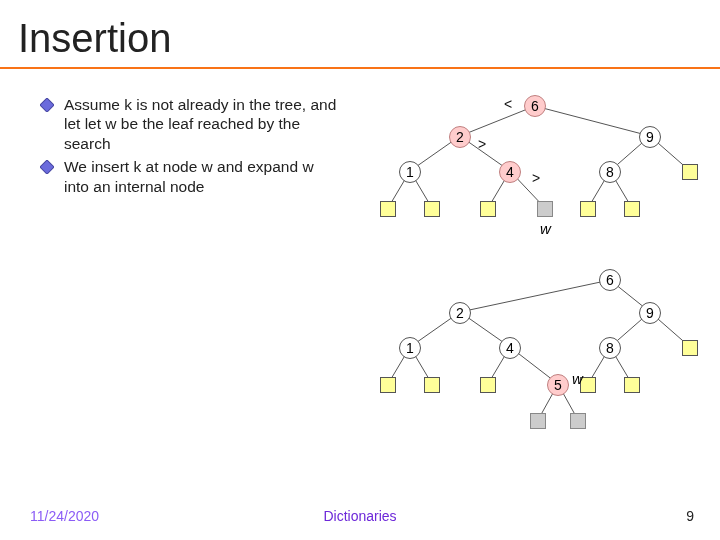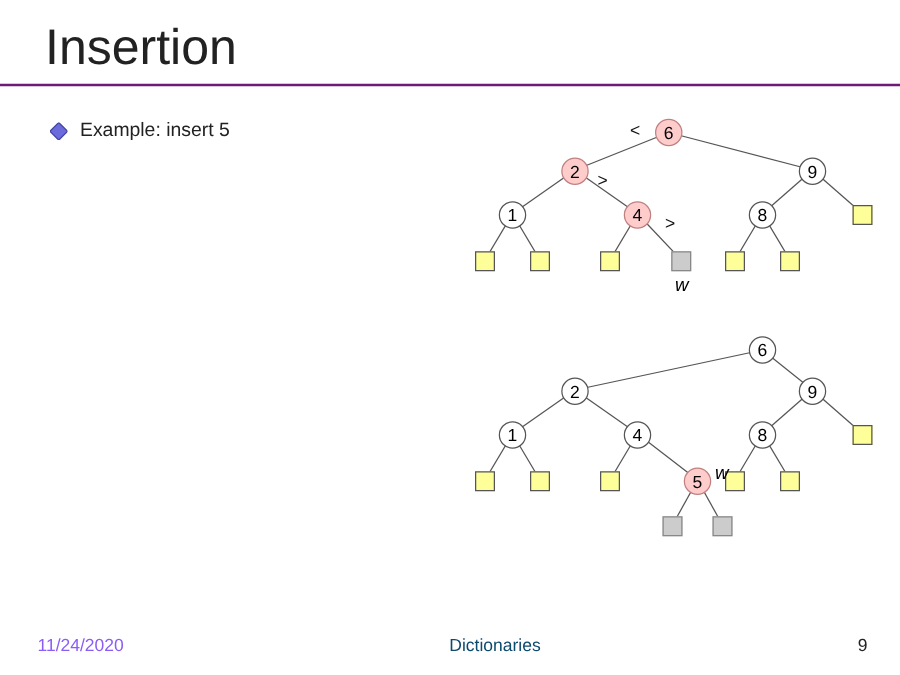--- a/index.html
+++ b/index.html
@@ -10,22 +10,22 @@
     font-family: "Comic Sans MS", cursive, sans-serif;
     background: #fff;
     position: relative;
     overflow: hidden;
   }
   .title-bar {
     position: absolute;
     top: 16px;
     left: 0;
     right: 0;
-    padding: 0 26px 6px 36px;
-    border-bottom: 2px solid #701a75;
+    padding: 0 26px 6px 18px;
+    border-bottom: 2px solid #f97316;
   }
   .title {
     font-size: 40px;
     color: #222;
     font-weight: normal;
   }
   .bullets {
     position: absolute;
     top: 95px;
     left: 40px;
@@ -51,22 +51,21 @@
     left: 30px;
     font-size: 14px;
     color: #8b5cf6;
   }
   .footer-center {
     position: absolute;
     bottom: 16px;
     left: 50%;
     transform: translateX(-50%);
     font-size: 14px;
-    color: #0c4a6e;
-    margin-left: 36px;
+    color: #6d28d9;
   }
   .footer-num {
     position: absolute;
     bottom: 16px;
     right: 26px;
     font-size: 14px;
     color: #222;
   }
   .tree {
     position: absolute;
@@ -115,21 +114,29 @@
   <div class="title">Insertion</div>
 </div>
 
 <div class="bullets">
   <div class="bullet">
     <span class="bicon">
         <svg width="14" height="14">
           <rect x="7" y="0" width="10" height="10" transform="rotate(45 7 0)" fill="#6b6bdc" stroke="#4545a0"></rect>
         </svg>
       </span>
-    <span>Example: insert 5</span>
+    <span>Assume k is not already in the tree, and let let w be the leaf reached by the search</span>
+  </div>
+  <div class="bullet">
+    <span class="bicon">
+        <svg width="14" height="14">
+          <rect x="7" y="0" width="10" height="10" transform="rotate(45 7 0)" fill="#6b6bdc" stroke="#4545a0"></rect>
+        </svg>
+      </span>
+    <span>We insert k at node w and expand w into an internal node</span>
   </div>
 </div>
 
 <div class="tree" id="t1" style="top:86px; left:360px; width:340px; height:170px;">
   <svg class="tree-lines" width="340" height="170">
     <line class="edge" x1="175" y1="20" x2="100" y2="50"></line>
     <line class="edge" x1="175" y1="20" x2="290" y2="50"></line>
     <line class="edge" x1="100" y1="50" x2="50" y2="85"></line>
     <line class="edge" x1="100" y1="50" x2="150" y2="85"></line>
     <line class="edge" x1="290" y1="50" x2="250" y2="85"></line>

